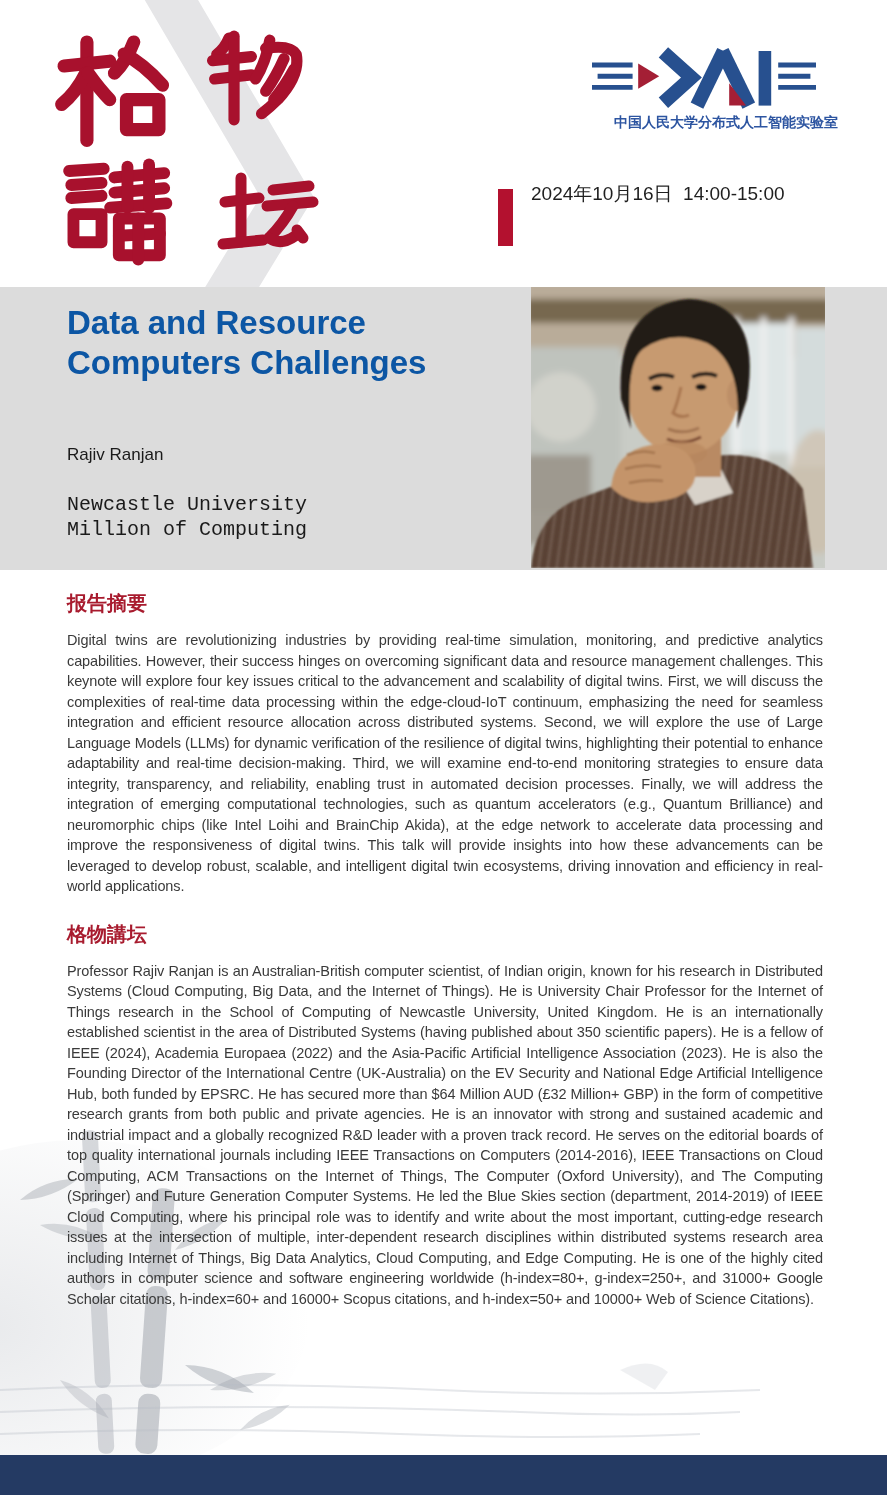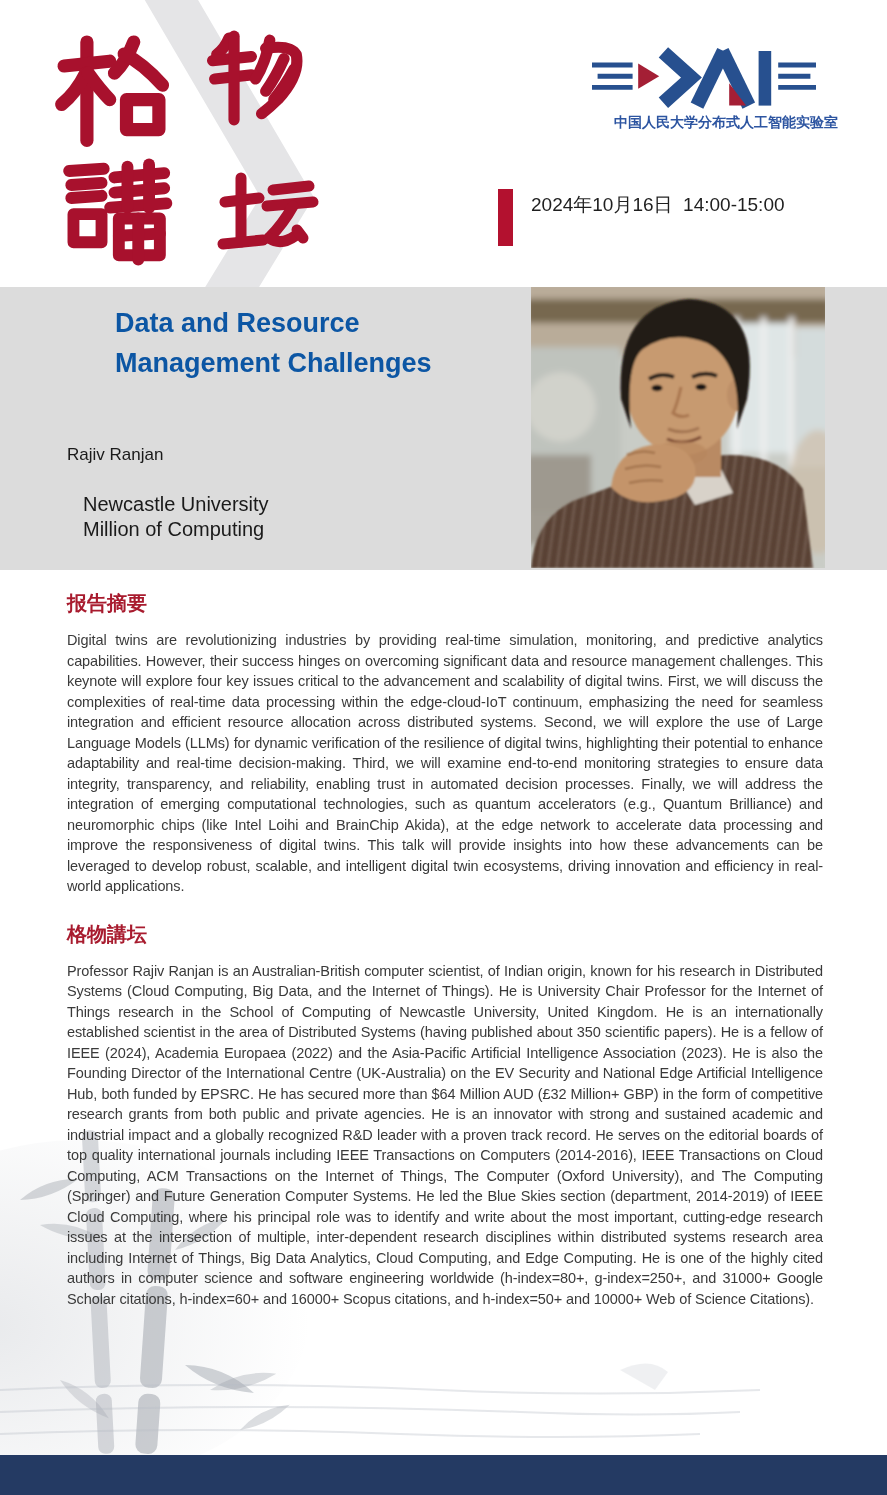--- a/index.html
+++ b/index.html
@@ -20,29 +20,29 @@
   
   .logo{position:absolute;left:575px;top:44px;width:258px;height:70px;}
   .lab-name{
     position:absolute;left:556px;top:114px;width:284px;text-align:center;
     color:#2d55a1;font-size:14px;font-weight:bold;white-space:pre;margin-left:28px;
   }
 
   
   .event-bar{position:absolute;left:498px;top:189px;width:15px;height:57px;background:#b3112f;}
   .event-line{position:absolute;left:531px;color:#1f1f1f;font-size:19px;white-space:pre;}
-  .event-line.l1{top:192px;}
+  .event-line.l1{top:181px;}
   .event-line.l2{top:221px;}
 
   
   .band{position:absolute;left:0;top:287px;width:887px;height:283px;background:#dcdcdc;}
   .talk-title{position:absolute;left:67px;top:16px;width:470px;
-    color:#0c56a4;font-size:27px;font-weight:bold;line-height:40px;margin-left:48px;}
+    color:#0c56a4;font-size:33px;font-weight:bold;line-height:40px;}
   .speaker{position:absolute;left:67px;top:158px;color:#1a1a1a;font-size:17px;}
-  .affil{position:absolute;left:83px;top:205px;color:#1a1a1a;font-size:20px;line-height:25px;}
+  .affil{position:absolute;left:67px;top:205px;color:#1a1a1a;font-size:20px;line-height:25px;font-family:Liberation Mono, monospace;}
   .photo{position:absolute;left:531px;top:0;width:294px;height:281px;}
 
   
   .content{position:absolute;left:67px;top:584px;width:756px;color:#3a3a3a;}
   .content h2{color:#a81b2e;font-size:20px;font-weight:bold;margin:6px 0 13px 0;}
   .content p{font-size:14.5px;line-height:20.5px;text-align:justify;
     letter-spacing:-0.1px;margin:12px 0 24px 0;}
 
   
   .bamboo{position:absolute;left:0;top:1130px;width:360px;height:325px;}
@@ -128,21 +128,21 @@
   </svg>
   <span class="sr">DAI</span>
   <div class="lab-name">中国人民大学分布式人工智能实验室</div>
 
   <div class="event-bar"></div>
   <div class="event-line l1">2024年10月16日  14:00-15:00</div>
 
   <div class="band">
     <div class="talk-title">
       <span style="display:block">Data and Resource</span>
-      <span style="display:block">Management Challenges</span>
+      <span style="display:block">Computers Challenges</span>
     </div>
     <div class="speaker">Rajiv Ranjan</div>
     <div class="affil">
       <span style="display:block">Newcastle University</span>
       <span style="display:block">Million of Computing</span>
     </div>
 
     <svg class="photo" viewBox="0 0 294 281">
       <defs>
         <filter id="f3">

